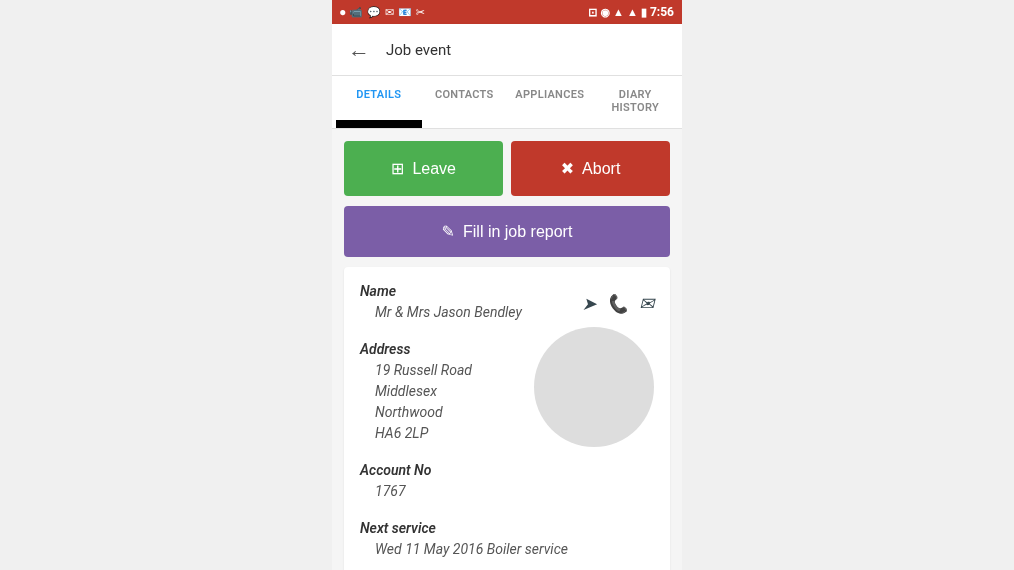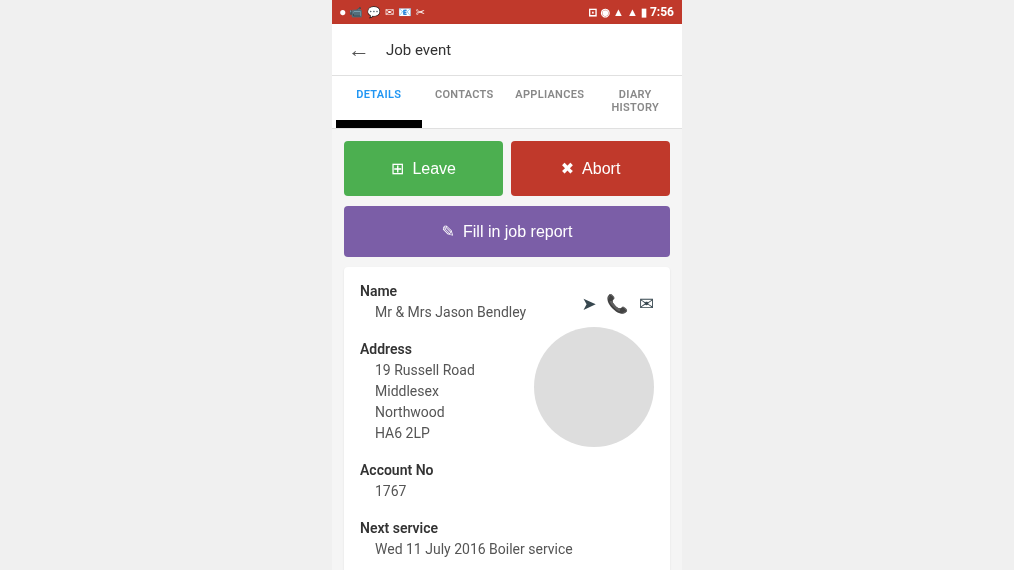--- a/index.html
+++ b/index.html
@@ -147,20 +147,21 @@
     
     .info-card {
       background: #fff;
       border-radius: 4px;
       padding: 16px;
       box-shadow: 0 1px 2px rgba(0,0,0,0.1);
       position: relative;
     }
     .info-section {
       margin-bottom: 18px;
+      font-style: italic;
     }
     .info-section:last-child {
       margin-bottom: 0;
     }
     .info-label {
       font-size: 14px;
       font-weight: 600;
       color: #333;
       margin-bottom: 3px;
     }
@@ -277,19 +278,19 @@
 
       <div class="map-thumb"></div>
 
       <div class="info-section">
         <div class="info-label">Account No</div>
         <div class="info-value">1767</div>
       </div>
 
       <div class="info-section">
         <div class="info-label">Next service</div>
-        <div class="info-value">Wed 11 July 2016 Boiler service</div>
+        <div class="info-value">Wed 11 May 2016 Boiler service</div>
       </div>
 
     </div>
 
   </div>
 </div>
 
 </body></html>

